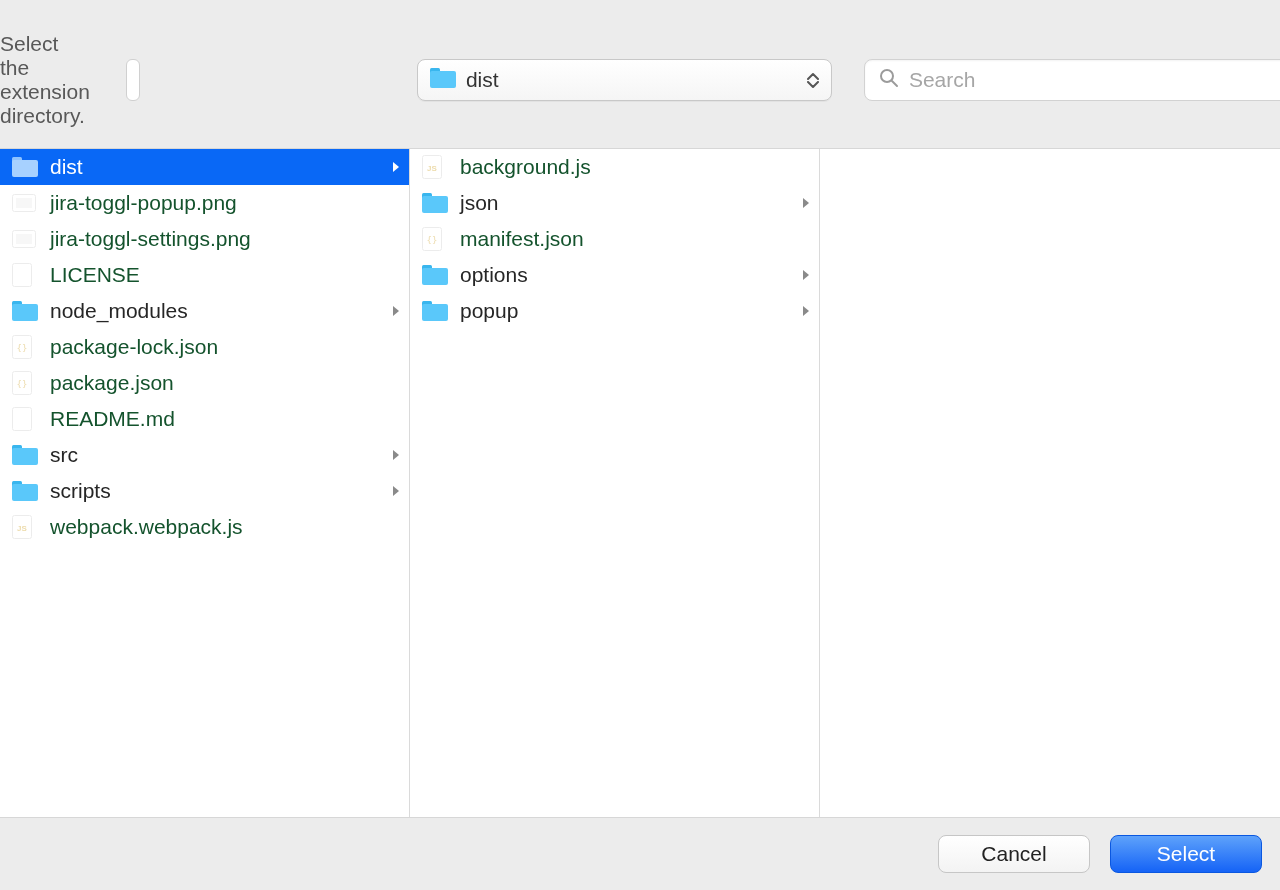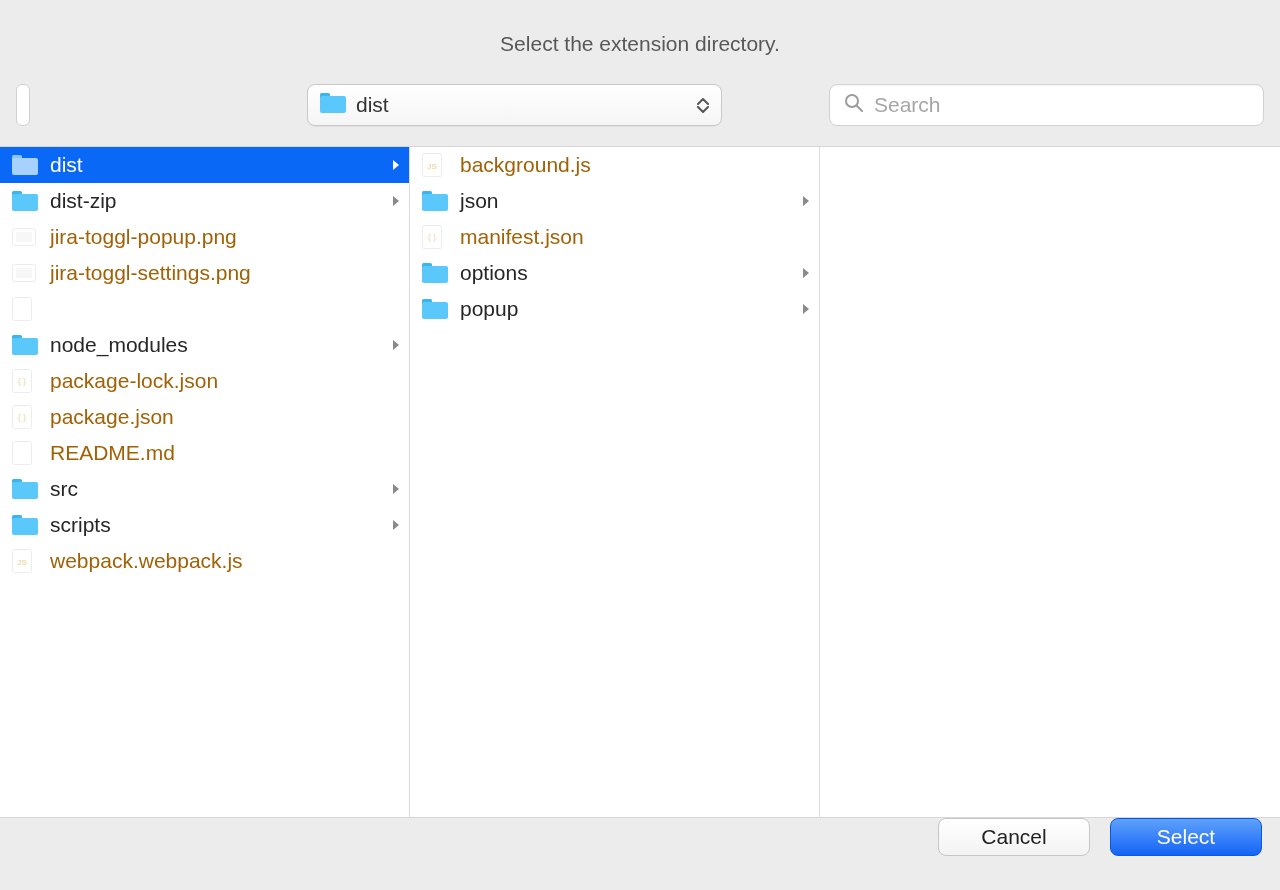--- a/index.html
+++ b/index.html
@@ -8,23 +8,23 @@
       background: #ececec;
       width: 1280px;
       height: 890px;
       overflow: hidden;
       display: flex;
       flex-direction: column;
     }
     .header {
       padding: 32px 0 20px 0;
       display: flex;
-      flex-direction: column;
-      align-items: center;
-      gap: 28px;
+      flex-direction: row;
+      align-items: center;
+      gap: 20px;
     }
     .title {
       font-size: 21px;
       color: #585858;
       font-weight: 400;
     }
     .header-row {
       width: 100%;
       display: flex;
       align-items: center;
@@ -113,36 +113,37 @@
     .item .icon-slot {
       width: 28px;
       height: 24px;
       display: flex;
       align-items: center;
       justify-content: flex-start;
       margin-right: 10px;
       flex-shrink: 0;
     }
     .item .label { flex: 1; color: #262626; }
-    .item.dimmed .label { color: #a16207; }
+    .item.dimmed .label { color: #14532d; }
     .item .chevron {
       margin-left: auto;
       color: #8a8a8a;
       display: flex;
       align-items: center;
     }
     .item.selected {
       background: #0968f6;
     }
     .item.selected .label { color: #fff; }
     .item.selected .chevron { color: #fff; }
     .footer {
       height: 72px;
       background: #ececec;
       display: flex;
+      align-items: center;
       justify-content: flex-end;
       padding: 0 18px;
       gap: 20px;
     }
     .btn {
       min-width: 152px;
       height: 38px;
       border-radius: 8px;
       font-size: 21px;
       cursor: pointer;
@@ -208,34 +209,20 @@
             <rect class="folder-svg" x="0" y="3" width="26" height="17" rx="2"></rect>
           </svg>
         </span>
         <span class="label">dist</span>
         <span class="chevron">
           <svg width="9" height="12" viewBox="0 0 9 12">
             <path d="M1 1 L7 6 L1 11 Z" fill="#fff"></path>
           </svg>
         </span>
       </div>
-      <div class="item">
-        <span class="icon-slot ">
-          <svg width="26" height="20" viewBox="0 0 26 20" style="opacity:1">
-            <rect class="folder-tab" x="0" y="0" width="10" height="6" rx="1.5"></rect>
-            <rect class="folder-svg" x="0" y="3" width="26" height="17" rx="2"></rect>
-          </svg>
-        </span>
-        <span class="label">dist-zip</span>
-        <span class="chevron">
-          <svg width="9" height="12" viewBox="0 0 9 12">
-            <path d="M1 1 L7 6 L1 11 Z" fill="#8a8a8a"></path>
-          </svg>
-        </span>
-      </div>
       <div class="item dimmed">
         <span class="icon-slot">
           <svg width="24" height="18" viewBox="0 0 24 18" style="opacity:0.45">
             <rect x="0.5" y="0.5" width="23" height="17" rx="2" fill="#fff" stroke="#d6d6d6"></rect>
             <rect x="4" y="4" width="16" height="10" fill="#eee"></rect>
           </svg>
         </span>
         <span class="label">jira-toggl-popup.png</span>
       </div>
       <div class="item dimmed">
@@ -246,20 +233,21 @@
           </svg>
         </span>
         <span class="label">jira-toggl-settings.png</span>
       </div>
       <div class="item dimmed">
         <span class="icon-slot">
           <svg width="20" height="24" viewBox="0 0 20 24" style="opacity:0.45">
             <rect x="0.5" y="0.5" width="19" height="23" rx="2" fill="#fff" stroke="#d6d6d6"></rect>
           </svg>
         </span>
+        <span class="label">LICENSE</span>
       </div>
       <div class="item">
         <span class="icon-slot ">
           <svg width="26" height="20" viewBox="0 0 26 20" style="opacity:1">
             <rect class="folder-tab" x="0" y="0" width="10" height="6" rx="1.5"></rect>
             <rect class="folder-svg" x="0" y="3" width="26" height="17" rx="2"></rect>
           </svg>
         </span>
         <span class="label">node_modules</span>
         <span class="chevron">

